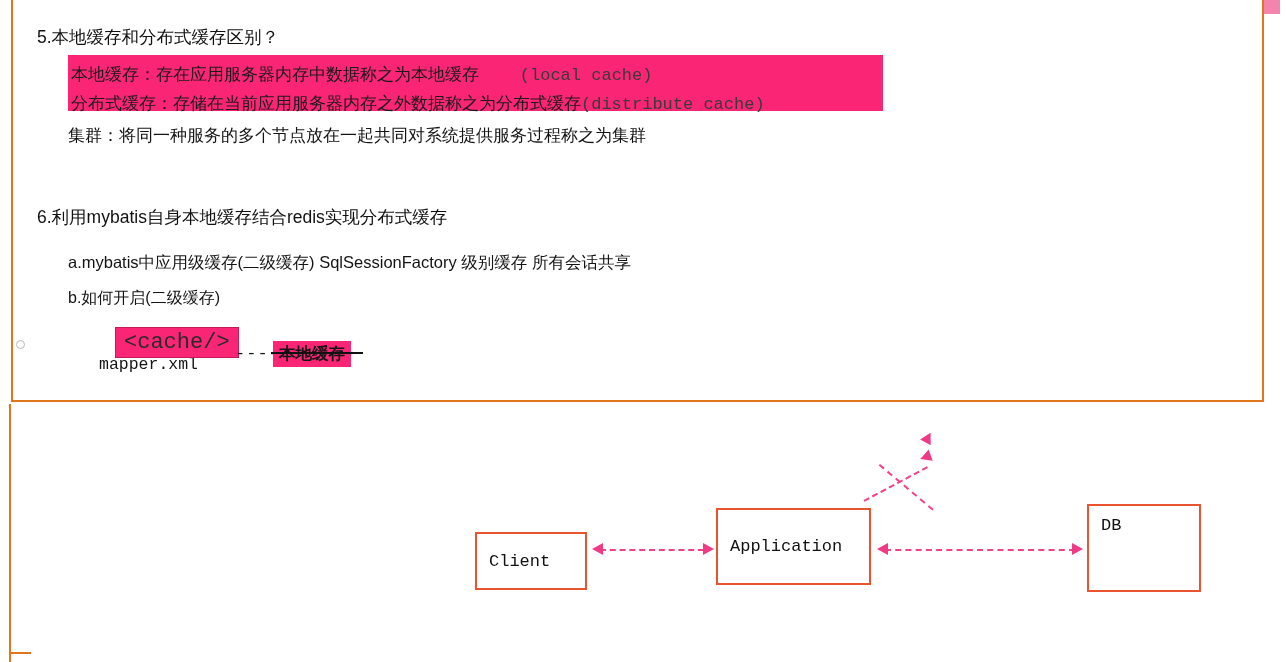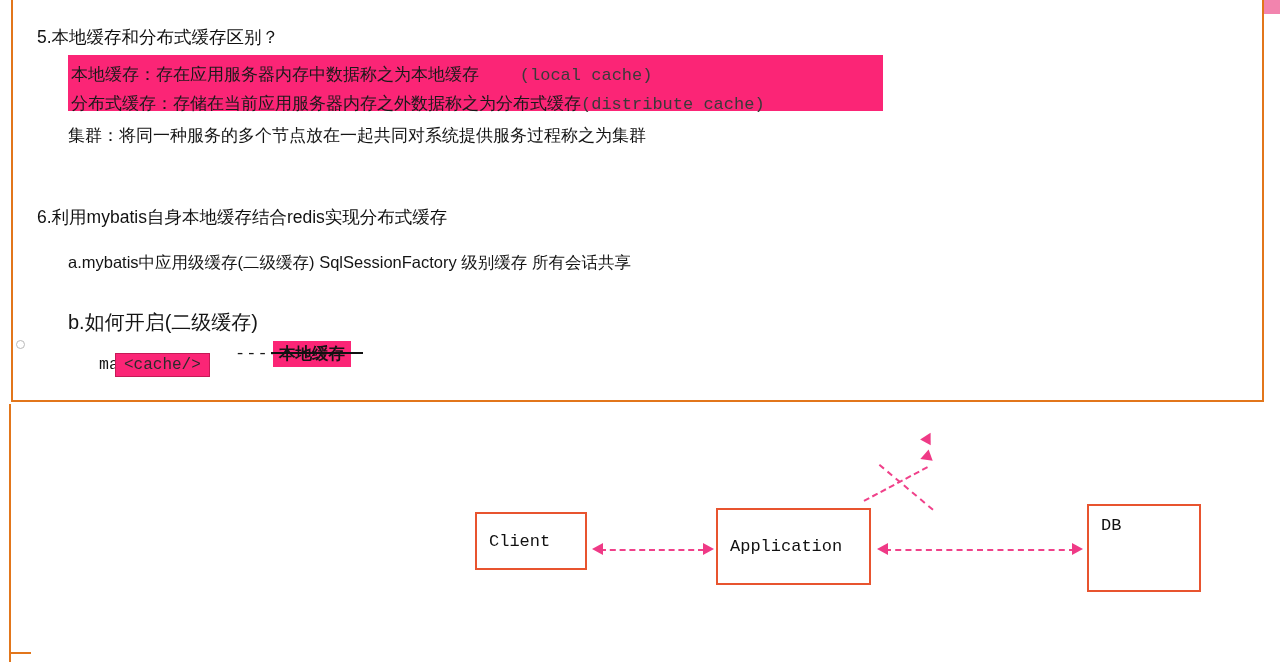--- a/index.html
+++ b/index.html
@@ -114,30 +114,30 @@
   #distrib-line { left: 55px; top: 155px; font-size: 17px; }
   .orange-strike {
     color: #f26522;
     text-decoration: line-through;
     text-decoration-color: #f26522;
   }
   .grey-code { color: #3a3a3a; }
 
   #q6 { left: 24px; top: 207px; }
   #q6a { left: 55px; top: 252px; font-size: 16.5px; }
-  #q6b { left: 55px; top: 288px; font-size: 20px; margin-top: 24px; }
+  #q6b { left: 55px; top: 288px; font-size: 16px; }
   #mapper { left: 86px; top: 318px; font-size: 16.5px; margin-top: 37px; }
 
   #cache-tag {
     position: absolute;
-    left: 102px; top: 353px;
+    left: 102px; top: 327px;
     padding: 2px 8px;
     background: #fb2576;
     color: #2b2b2b;
-    font-size: 16px;
+    font-size: 22px;
     font-family: "Liberation Mono", monospace;
     border: 1px solid #c51a56;
   }
   #dashes {
     position: absolute;
     left: 222px; top: 344px;
     font-size: 17px;
     font-family: "Liberation Mono", monospace;
     color: #1a1a1a;
     letter-spacing: 1px;
@@ -180,21 +180,21 @@
     border: 2px solid #e8542f;
     box-sizing: border-box;
     background: #ffffff;
     font-family: "Liberation Mono", monospace;
     font-size: 17px;
     color: #111;
     display: flex;
     align-items: center;
     padding-left: 12px;
   }
-  #box-client  { left: 475px; top: 108px; width: 112px; height: 58px; }
+  #box-client  { left: 475px; top: 128px; width: 112px; height: 58px; }
   #box-app     { left: 716px; top: 104px; width: 155px; height: 77px; }
   #box-db      { left: 1087px; top: 100px; width: 114px; height: 88px;
                  align-items: flex-start; padding-top: 10px; }
 
   
   #cache-wrap {
     position: absolute;
     left: 930px; top: 40px;
     width: 88px; height: 50px;
   }

